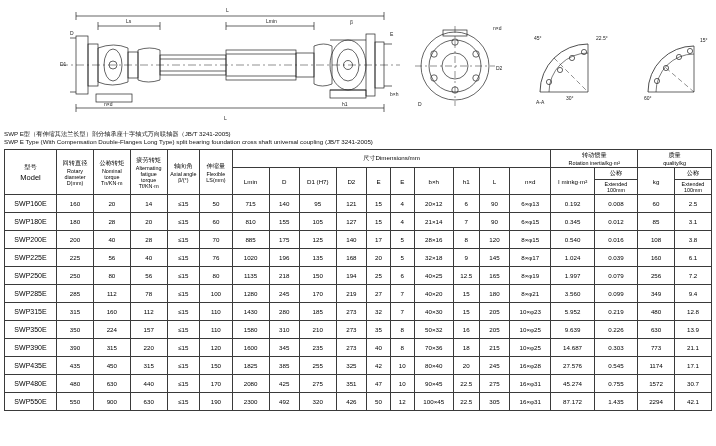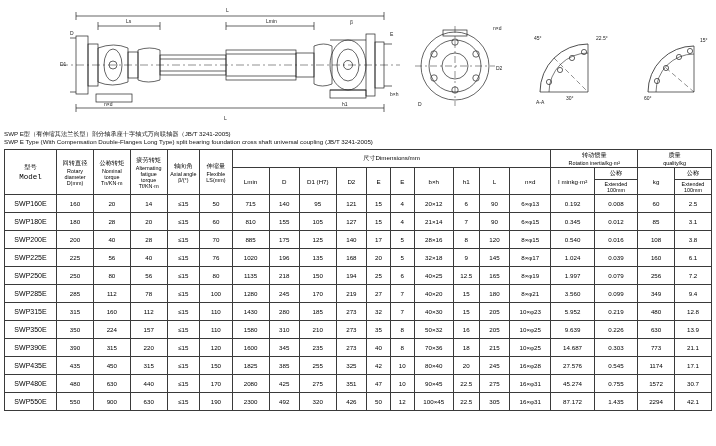--- a/index.html
+++ b/index.html
@@ -16,21 +16,21 @@
 
   
   table.spec{border-collapse:collapse;width:708px;margin:3px 4px 0 4px;table-layout:fixed;}
   table.spec td,table.spec th{border:1px solid #3a3a3a;font-size:6.2px;text-align:center;vertical-align:middle;padding:0;color:#000;font-weight:normal;}
   table.spec td.model{font-size:7px;}
   .hdr-cn{font-size:6.2px;}
   .hdr-en{font-size:5.4px;}
   tr.datarow td{height:17px;}
   tr.hrow td{padding:1px 0;}
   .modelhead{font-size:9px;line-height:11px;font-weight:bold;}
-  .modelhead small{font-size:7.5px;font-weight:normal;display:block;font-family:Liberation Mono, monospace;}
+  .modelhead small{font-size:7.5px;font-weight:normal;display:block;}
 </style>
 </head>
 <body>
 
 <div class="page">
 
   <div class="drawing">
     <svg class="dwg-svg" width="716" height="128" viewBox="0 0 716 128">
       <g stroke="#222" fill="none" stroke-width="0.7">
 

